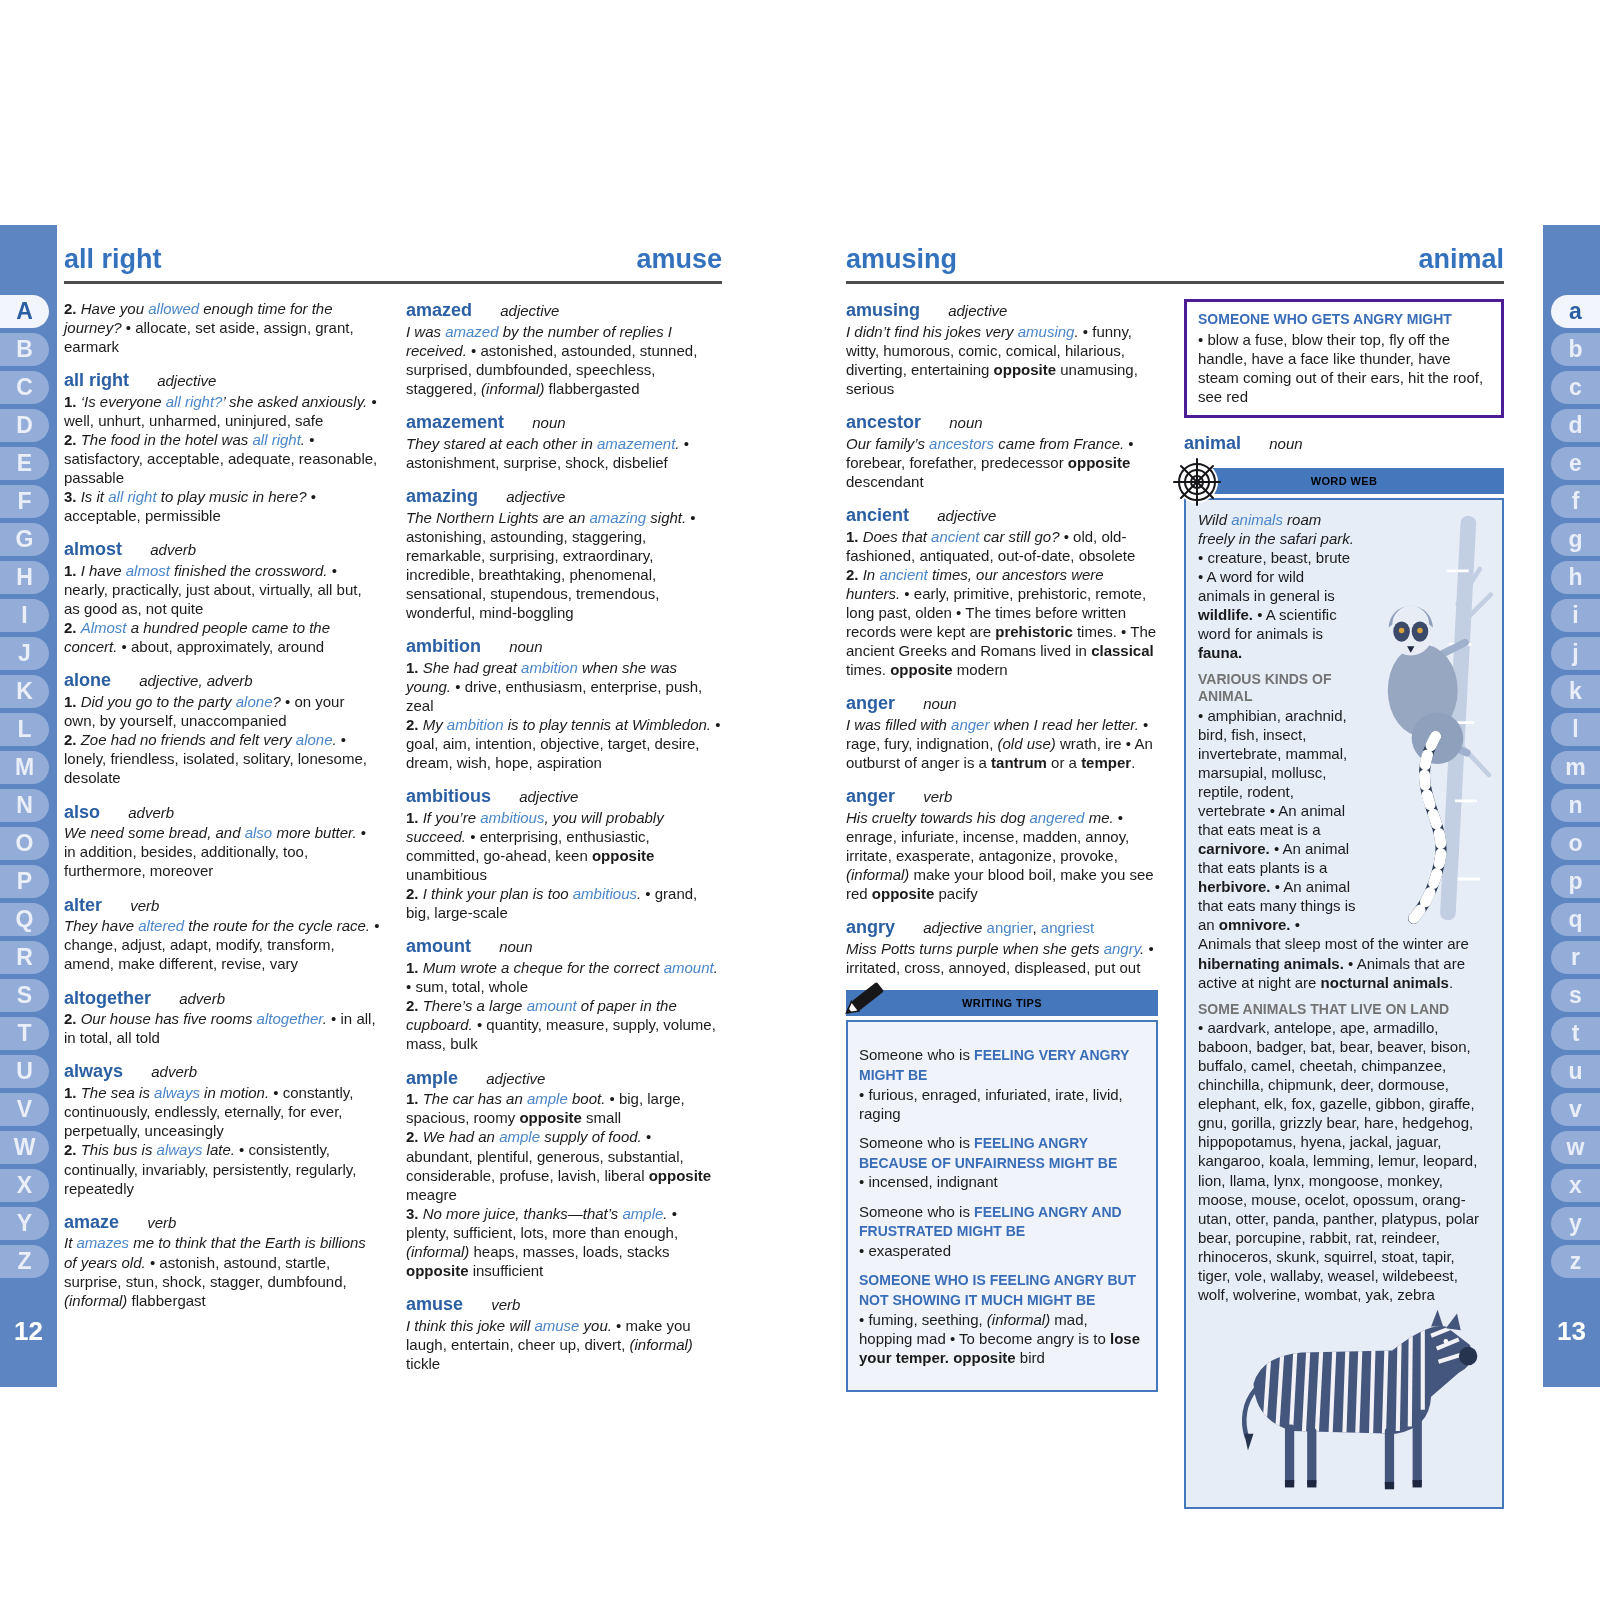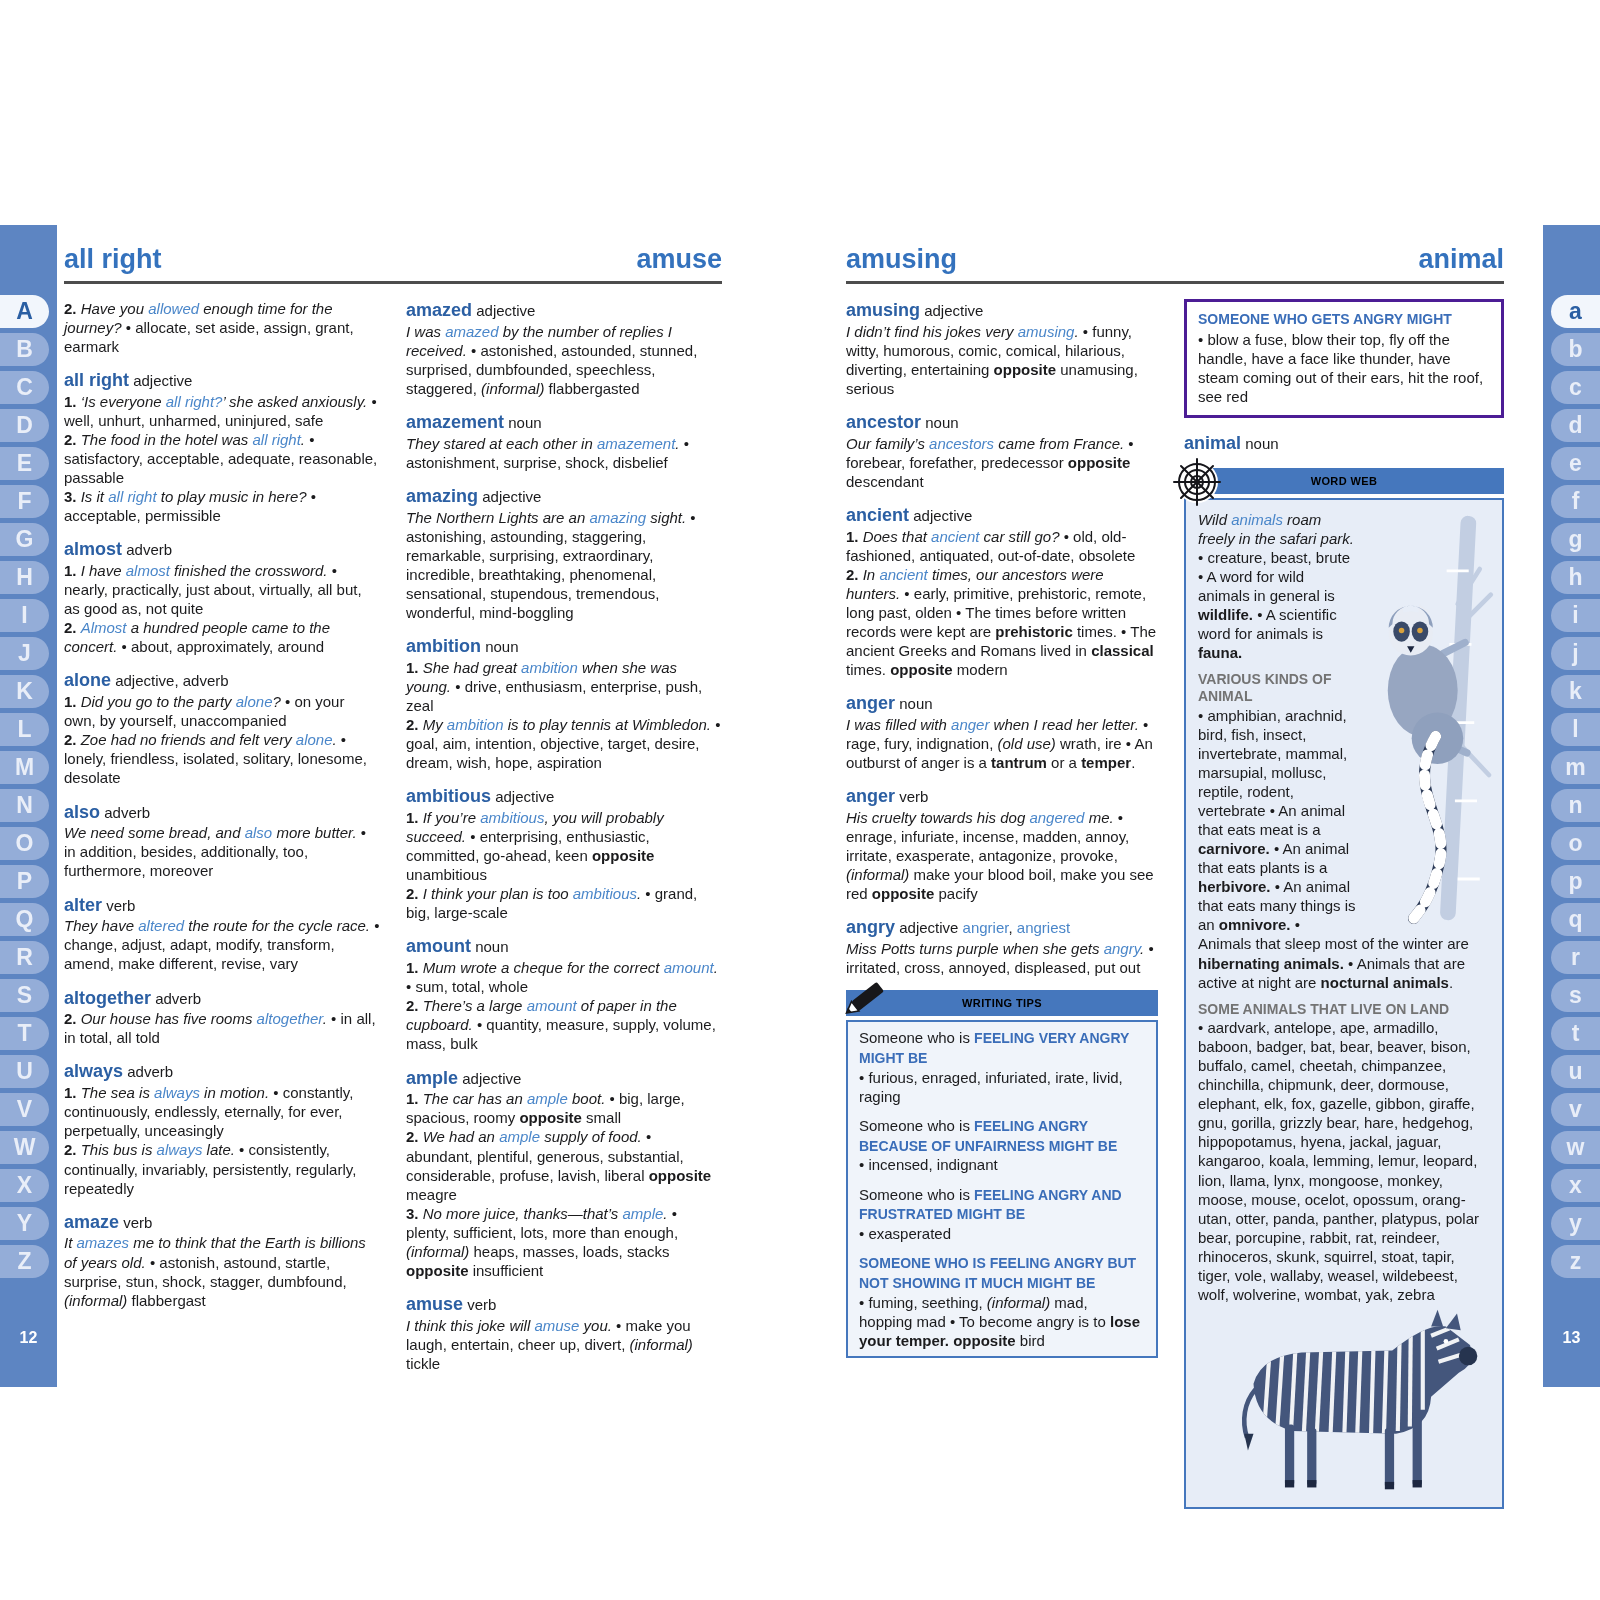--- a/index.html
+++ b/index.html
@@ -10,53 +10,53 @@
   .sidebar{position:absolute;top:225px;width:57px;height:1162px;background:#5d85c2;}
   .sidebar-left{left:0;}
   .sidebar-right{right:0;}
   .tabs{position:absolute;top:70px;left:0;right:0;display:flex;flex-direction:column;gap:5px;}
   .tab{height:33px;display:flex;align-items:center;justify-content:center;
        font-size:23px;font-weight:600;color:#e9eef8;background:#94add8;}
   .sidebar-left .tab{align-self:flex-start;width:49px;border-radius:0 17px 17px 0;}
   .sidebar-right .tab{align-self:flex-end;width:49px;border-radius:17px 0 0 17px;}
   .tab.active{background:#f2f6fc;color:#2b5fa3;font-weight:800;}
   .page-num{position:absolute;bottom:40px;width:100%;text-align:center;
-            color:#ffffff;font-weight:700;font-size:16px;}
+            color:#ffffff;font-weight:700;font-size:26px;}
 
   
   .page{position:absolute;top:244px;width:658px;}
   .page-left{left:64px;}
   .page-right{left:846px;}
   .page-header{display:flex;justify-content:space-between;align-items:flex-end;
                font-weight:700;font-size:27px;color:#3472bd;}
   .header-rule{height:3px;background:#4d4d4d;margin-top:6px;}
   .cols{display:flex;gap:26px;margin-top:15px;}
   .col{width:320px;}
 
   
   .entry{margin-bottom:13px;}
   .para,.entry-head{font-size:15px;line-height:1.27;}
   .entry-head .run-w{font-size:18px;font-weight:700;color:#2b5fa3;}
-  .run-pos{}
+  .run-pos{font-style:italic;padding-left:24px;}
   .run-n{font-weight:700;}
   .run-ex{font-style:italic;}
   .run-kw{font-style:italic;color:#4a86c9;}
   .run-b{font-weight:700;}
   .run-ib{font-style:italic;}
   .run-bl{color:#4a86c9;}
   .run-cap{color:#3a6db8;font-weight:700;font-size:14px;}
 
   
   .tipbox{margin-top:6px;position:relative;}
   .box-head{position:relative;background:#4577bd;color:#000000;text-align:center;
             font-weight:700;font-size:11px;padding:7px 0;letter-spacing:.4px;}
   .box-icon{position:absolute;pointer-events:none;}
   .pencil-pos{left:-4px;top:-18px;}
   .web-pos{left:-14px;top:-13px;}
-  .tip-body{border:2px solid #4577bd;background:#f0f4fa;margin-top:4px;padding:6px 11px;}
+  .tip-body{border:2px solid #4577bd;background:#f0f4fa;margin-top:4px;padding:23px 11px;}
   .tip-section{margin-bottom:10px;}
   .tip-section:last-child{margin-bottom:0;}
 
   .notebox{border:3px solid #4c1d95;background:#ffffff;padding:9px 11px;margin-bottom:14px;}
   .note-head{color:#3a6db8;font-weight:700;font-size:14px;margin-bottom:1px;line-height:1.25;}
 
   .wordweb{margin-top:8px;position:relative;}
   .ww-body{border:2px solid #4577bd;background:#e7edf7;padding:10px 12px;margin-top:4px;overflow:hidden;}
   .ww-lemur{float:right;width:138px;height:428px;margin:-6px -10px 2px 6px;}
   .ww-subhead{color:#737373;font-weight:700;font-size:14px;margin-top:9px;line-height:1.25;}

